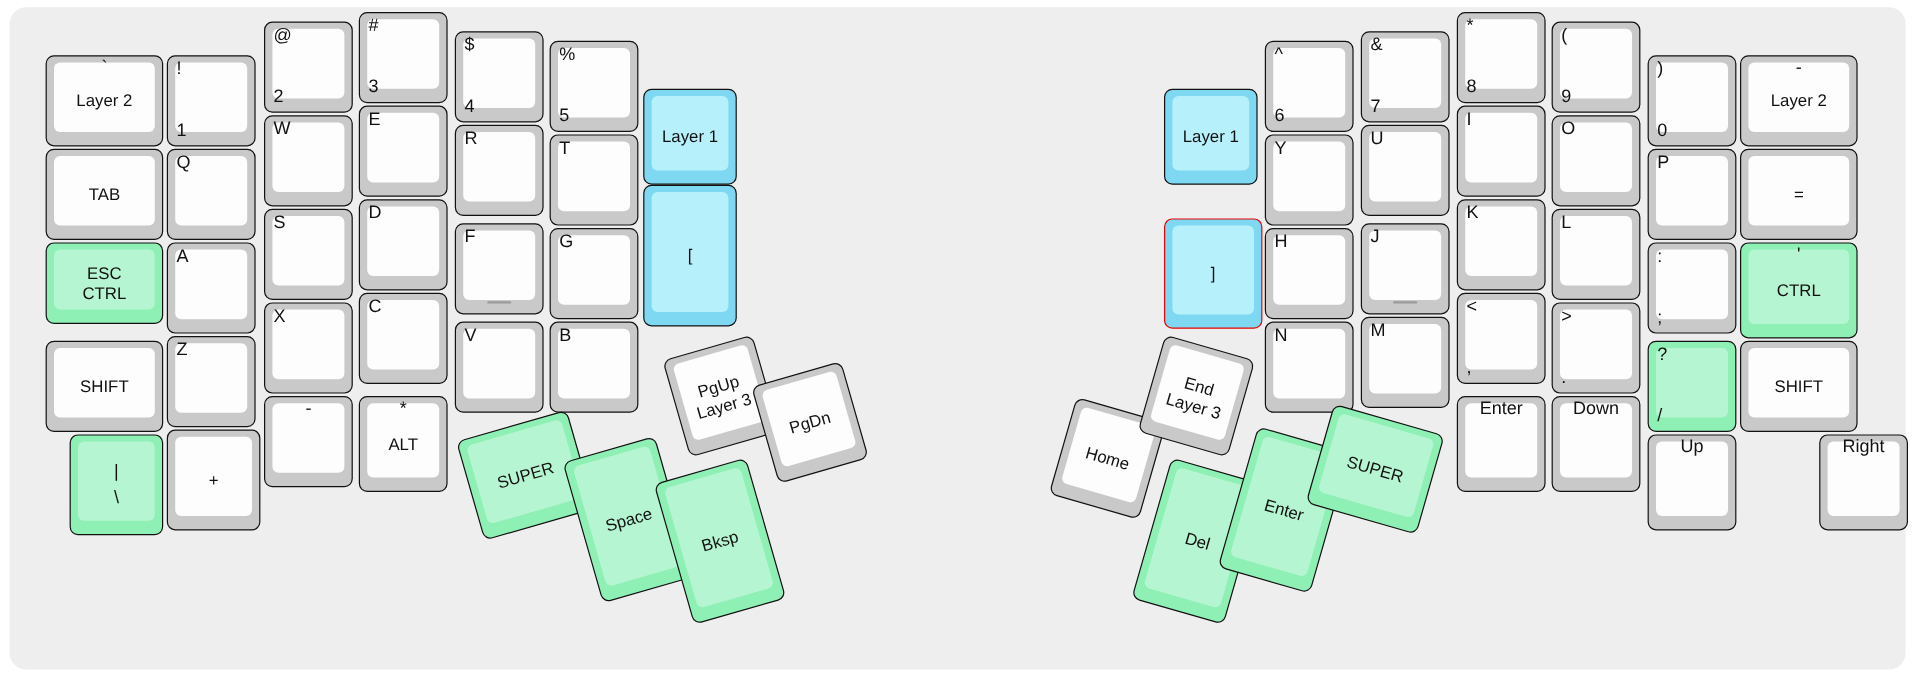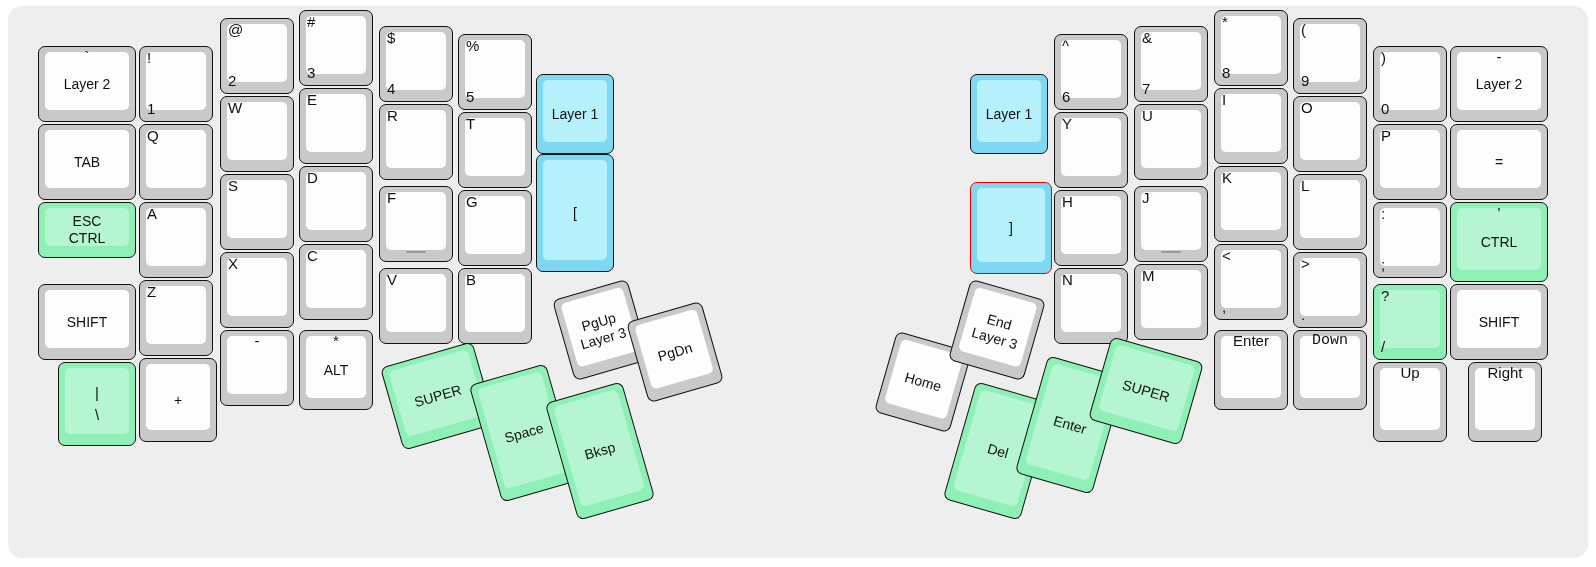--- a/index.html
+++ b/index.html
@@ -84,21 +84,21 @@
         <div class="tl">R</div>
       </div>
       <div class="key" style="left: 458px; top: 112px; width: 74px; height: 76px;">
         <div class="cap"></div>
         <div class="tl">T</div>
       </div>
       <div class="key blue" style="left: 536px; top: 154px; width: 78px; height: 118px;">
         <div class="cap"></div>
         <div class="ctr">[</div>
       </div>
-      <div class="key green" style="left: 38px; top: 202px; width: 98px; height: 56px;">
+      <div class="key green" style="left: 38px; top: 202px; width: 98px; height: 68px;">
         <div class="cap"></div>
         <div class="ctr">ESC
 CTRL</div>
       </div>
       <div class="key" style="left: 139px; top: 202px; width: 74px; height: 76px;">
         <div class="cap"></div>
         <div class="tl">A</div>
       </div>
       <div class="key" style="left: 220px; top: 174px; width: 74px; height: 76px;">
         <div class="cap"></div>
@@ -295,29 +295,29 @@
         <div class="bl">/</div>
       </div>
       <div class="key" style="left: 1450px; top: 284px; width: 98px; height: 76px;">
         <div class="cap"></div>
         <div class="ctr">SHIFT</div>
       </div>
       <div class="key" style="left: 1214px; top: 330px; width: 74px; height: 80px;">
         <div class="cap"></div>
         <div class="tctr">Enter</div>
       </div>
-      <div class="key" style="left: 1293px; top: 330px; width: 74px; height: 80px; font-family: Liberation Mono, monospace;">
+      <div class="key" style="left: 1293px; top: 330px; width: 74px; height: 80px;">
         <div class="cap"></div>
         <div class="tctr">Down</div>
       </div>
       <div class="key" style="left: 1373px; top: 362px; width: 74px; height: 80px;">
         <div class="cap"></div>
         <div class="tctr">Up</div>
       </div>
-      <div class="key" style="left: 1468px; top: 362px; width: 74px; height: 80px;">
+      <div class="key" style="left: 1516px; top: 362px; width: 74px; height: 80px;">
         <div class="cap"></div>
         <div class="tctr">Right</div>
       </div>
       <div class="key" style="left: 884px; top: 340px; width: 78px; height: 84px; transform: rotate(16deg);">
         <div class="cap"></div>
         <div class="ctr">Home</div>
       </div>
       <div class="key" style="left: 958px; top: 288px; width: 78px; height: 84px; transform: rotate(16deg);">
         <div class="cap"></div>
         <div class="ctr">End

